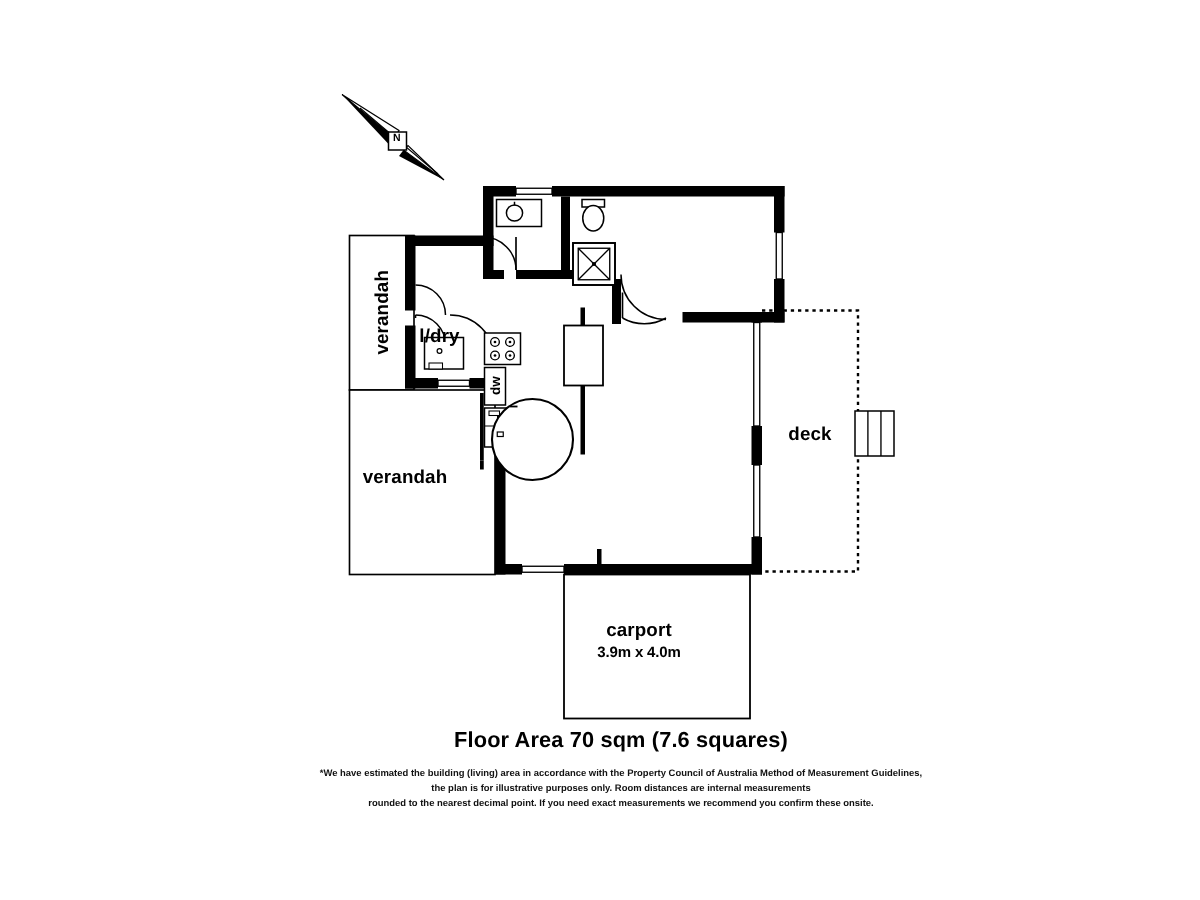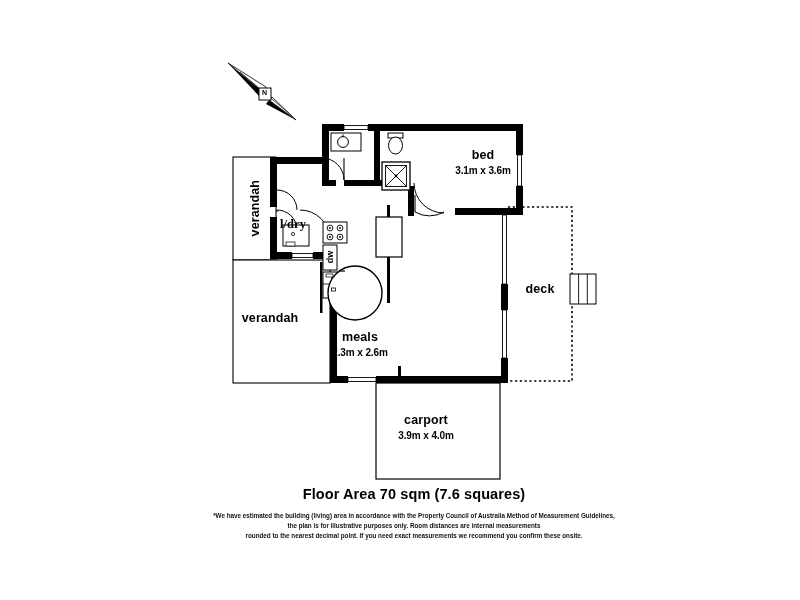--- a/index.html
+++ b/index.html
@@ -284,41 +284,33 @@
     <g>
       <rect x="376" y="217" width="26" height="40" fill="#ffffff" stroke="#000000" stroke-width="1.2"></rect>
     </g>
 
     <g>
       <rect x="331.5" y="288" width="4" height="3" fill="#ffffff" stroke="#000000" stroke-width="0.8"></rect>
     </g>
 
   </svg>
 
-  <div class="room-label" style="left:423px; top:148px; width:120px;">
-    <span class="room-name">bed</span>
-    <span class="room-dims">3.1m x 3.6m</span>
-  </div>
-
-
-  <div class="room-label" style="left:300px; top:330px; width:120px;">
-    <span class="room-name">meals</span>
-    <span class="room-dims">2.3m x 2.6m</span>
-  </div>
+
+
 
   <div class="room-label" style="left:378px; top:413px; width:96px;">
     <span class="room-name">carport</span>
     <span class="room-dims">3.9m x 4.0m</span>
   </div>
 
   <div class="room-label" style="left:505px; top:282px; width:70px;">
     <span class="room-name">deck</span>
   </div>
 
-  <div class="room-label" style="left:258px; top:217px; width:70px;font-family:Liberation Serif, serif;">
+  <div class="room-label" style="left:258px; top:217px; width:70px;">
     <span class="room-name">l/dry</span>
   </div>
 
   <div class="room-label label-verandah-left" style="left:215px; top:201px; width:80px;">
     <span class="room-name">verandah</span>
   </div>
 
   <div class="room-label" style="left:215px; top:311px; width:110px;">
     <span class="room-name">verandah</span>
   </div>

